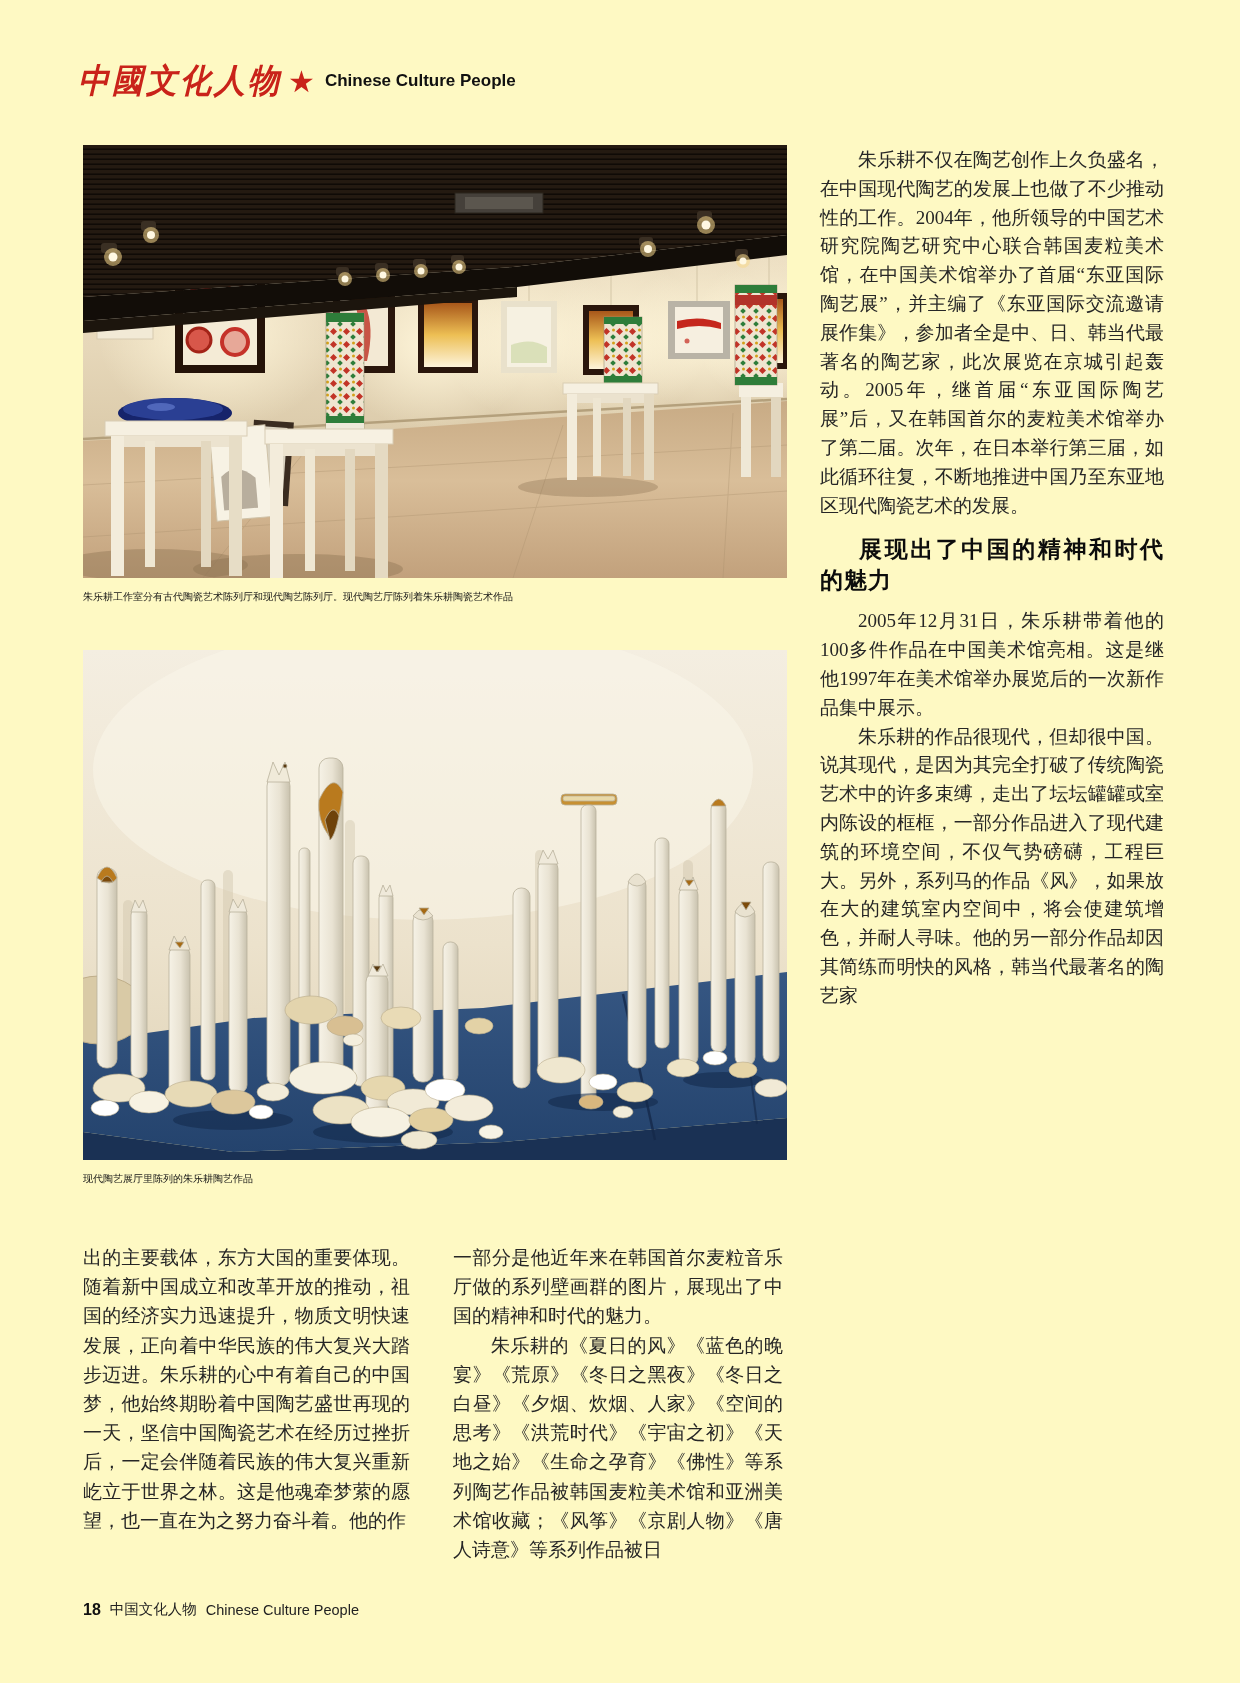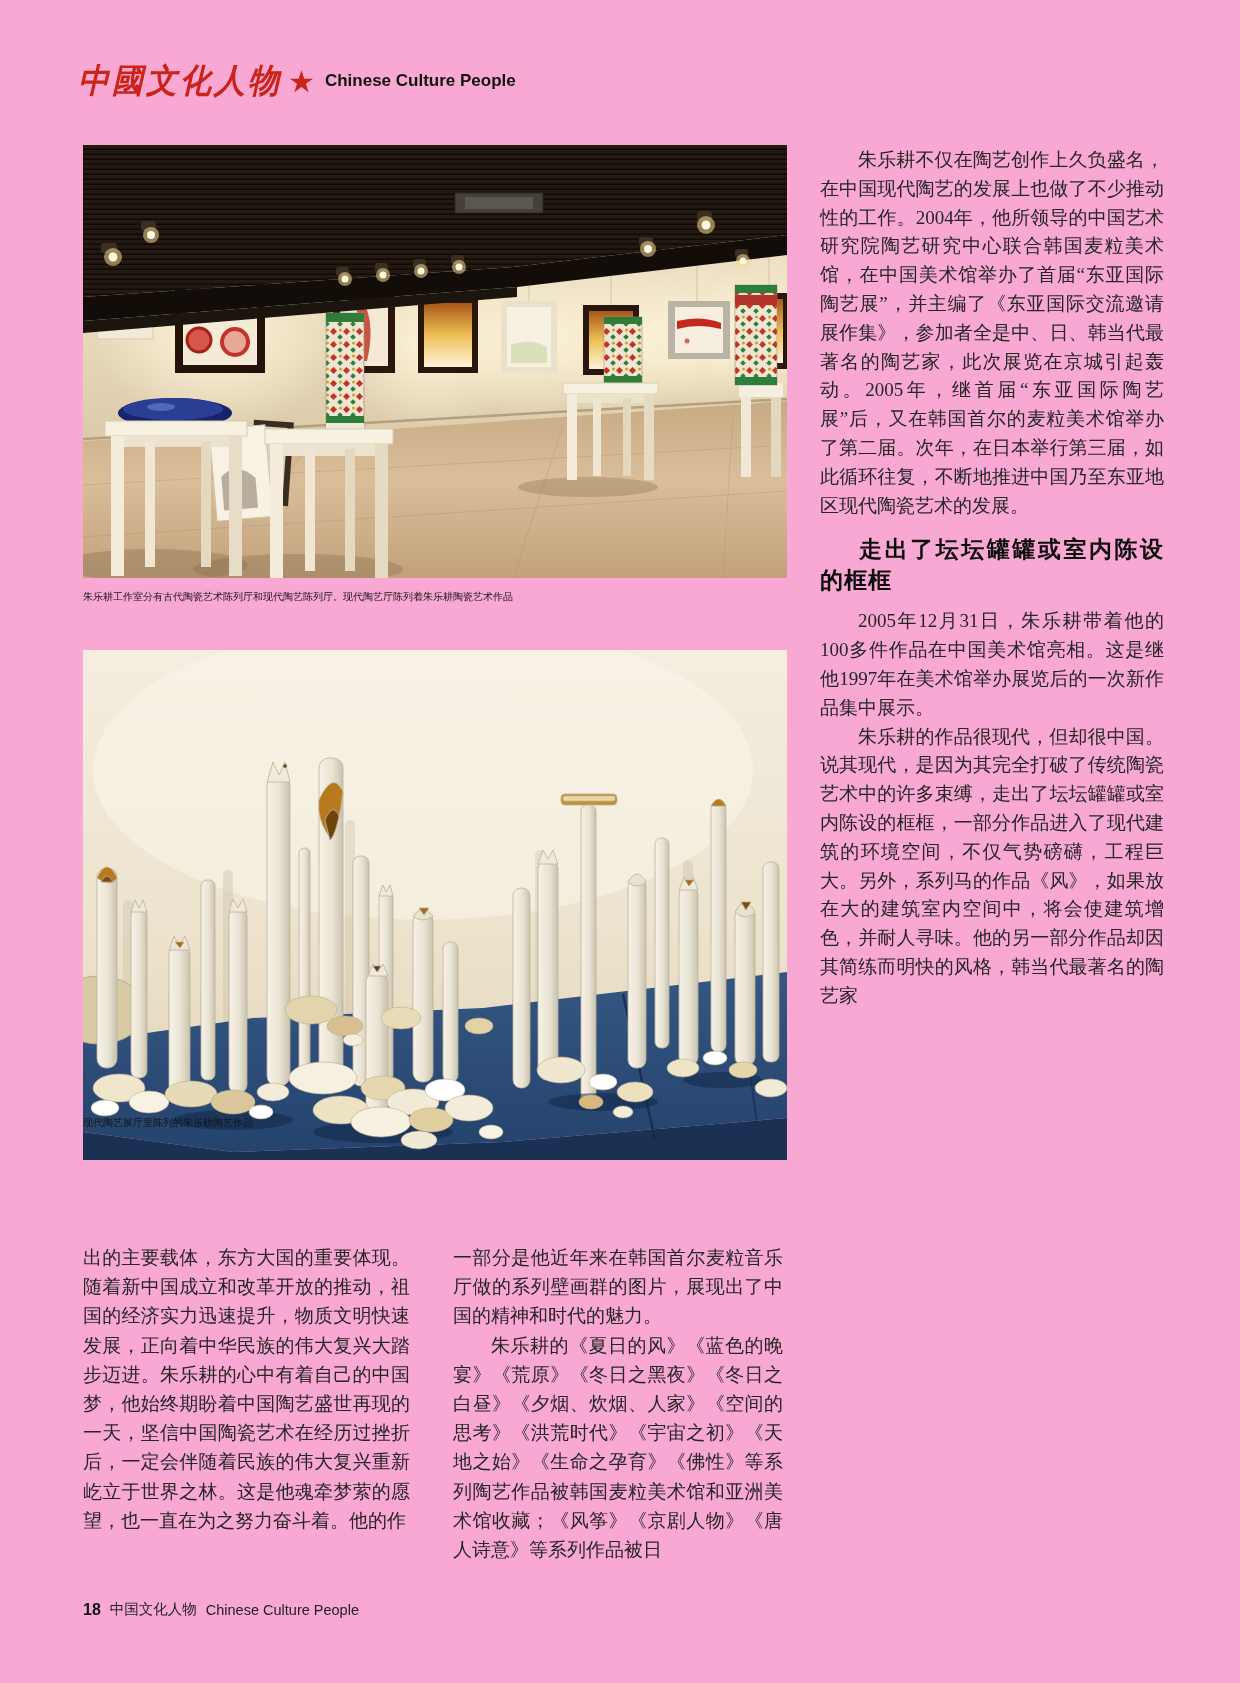--- a/index.html
+++ b/index.html
@@ -1,33 +1,33 @@
 <!DOCTYPE html>
 <html><head>
 <meta charset="utf-8">
 <style>
   html,body{margin:0;padding:0;background:#9a9a9a;}
-  #page{position:relative;width:1240px;height:1683px;background:#f9a8d4;margin:0 auto;overflow:hidden;
+  #page{position:relative;width:1240px;height:1683px;background:#fef9c3;margin:0 auto;overflow:hidden;
         font-family:"Liberation Serif","DejaVu Serif",serif;}
   
   .header{position:absolute;left:78px;top:58px;height:46px;display:flex;align-items:center;}
   .logo-zh{font-family:"Liberation Serif",serif;font-weight:bold;font-style:italic;
            font-size:31px;color:#c9231a;letter-spacing:3px;transform:scaleY(1.08);}
   .logo-star{color:#c9231a;font-size:30px;margin:0 10px 0 6px;font-style:normal;}
   .logo-en{font-family:"Liberation Sans",sans-serif;font-weight:bold;font-size:17px;color:#111;letter-spacing:0;}
   
   .photo{position:absolute;left:83px;display:block;}
   #photo1{top:145px;width:704px;height:433px;}
   #photo2{top:650px;width:704px;height:510px;}
   .photo svg{display:block;width:100%;height:100%;}
   
   .caption{position:absolute;left:83px;width:704px;font-size:10px;line-height:21px;
            color:#141414;text-align:justify;}
   #caption1{top:586px;}
-  #caption2{top:1112px;}
+  #caption2{top:1168px;}
   
   .bodytext{font-size:19px;line-height:29.2px;color:#262626;text-align:justify;}
   .bodytext p{margin:0;}
   .bodytext p.indent{text-indent:2em;}
   #col-left{position:absolute;left:83px;top:1243px;width:327px;}
   #col-mid{position:absolute;left:453px;top:1243px;width:330px;}
   #col-right{position:absolute;left:820px;top:146px;width:344px;}
   #col-right .bodytext{line-height:28.8px;}
   .section-heading{font-family:"Liberation Sans","DejaVu Sans",sans-serif;font-weight:bold;font-size:23px;
                    line-height:31px;color:#0c0c0c;margin:14px 0 11px 0;text-indent:1.7em;letter-spacing:1px;}
@@ -407,21 +407,21 @@
   </div>
 
   <div id="col-mid" class="bodytext">
     <p>一部分是他近年来在韩国首尔麦粒音乐厅做的系列壁画群的图片，展现出了中国的精神和时代的魅力。</p>
     <p class="indent">朱乐耕的《夏日的风》《蓝色的晚宴》《荒原》《冬日之黑夜》《冬日之白昼》《夕烟、炊烟、人家》《空间的思考》《洪荒时代》《宇宙之初》《天地之始》《生命之孕育》《佛性》等系列陶艺作品被韩国麦粒美术馆和亚洲美术馆收藏；《风筝》《京剧人物》《唐人诗意》等系列作品被日</p>
   </div>
 
   <div id="col-right">
     <div class="bodytext">
       <p class="indent">朱乐耕不仅在陶艺创作上久负盛名，在中国现代陶艺的发展上也做了不少推动性的工作。2004年，他所领导的中国艺术研究院陶艺研究中心联合韩国麦粒美术馆，在中国美术馆举办了首届“东亚国际陶艺展”，并主编了《东亚国际交流邀请展作集》，参加者全是中、日、韩当代最著名的陶艺家，此次展览在京城引起轰动。2005年，继首届“东亚国际陶艺展”后，又在韩国首尔的麦粒美术馆举办了第二届。次年，在日本举行第三届，如此循环往复，不断地推进中国乃至东亚地区现代陶瓷艺术的发展。</p>
-      <h3 class="section-heading">走出了坛坛罐罐或室内陈设的框框</h3>
+      <h3 class="section-heading">展现出了中国的精神和时代的魅力</h3>
       <p class="indent">2005年12月31日，朱乐耕带着他的100多件作品在中国美术馆亮相。这是继他1997年在美术馆举办展览后的一次新作品集中展示。</p>
       <p class="indent">朱乐耕的作品很现代，但却很中国。说其现代，是因为其完全打破了传统陶瓷艺术中的许多束缚，走出了坛坛罐罐或室内陈设的框框，一部分作品进入了现代建筑的环境空间，不仅气势磅礴，工程巨大。另外，系列马的作品《风》，如果放在大的建筑室内空间中，将会使建筑增色，并耐人寻味。他的另一部分作品却因其简练而明快的风格，韩当代最著名的陶艺家</p>
     </div>
   </div>
 
   <div class="footer">
     <span class="pageno">18</span>
     <span>中国文化人物</span>
     <span>Chinese Culture People</span>
   </div>

